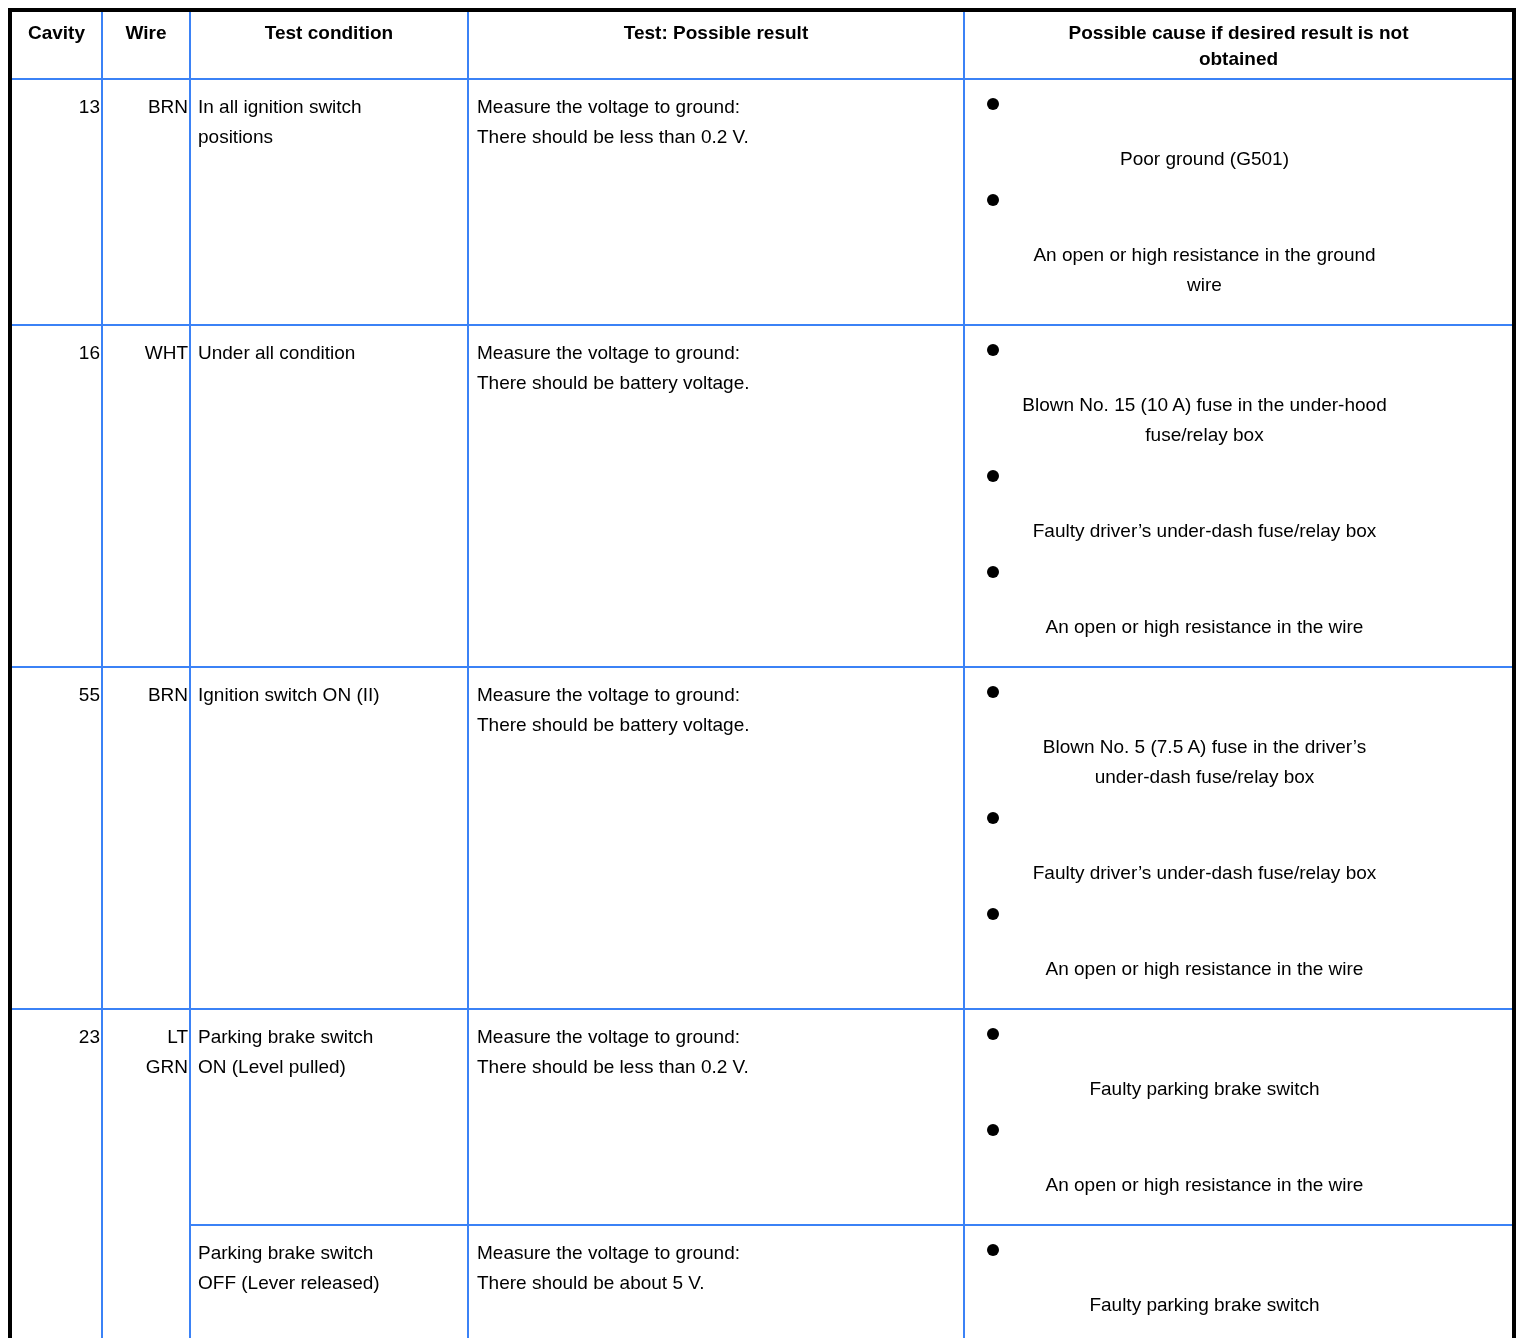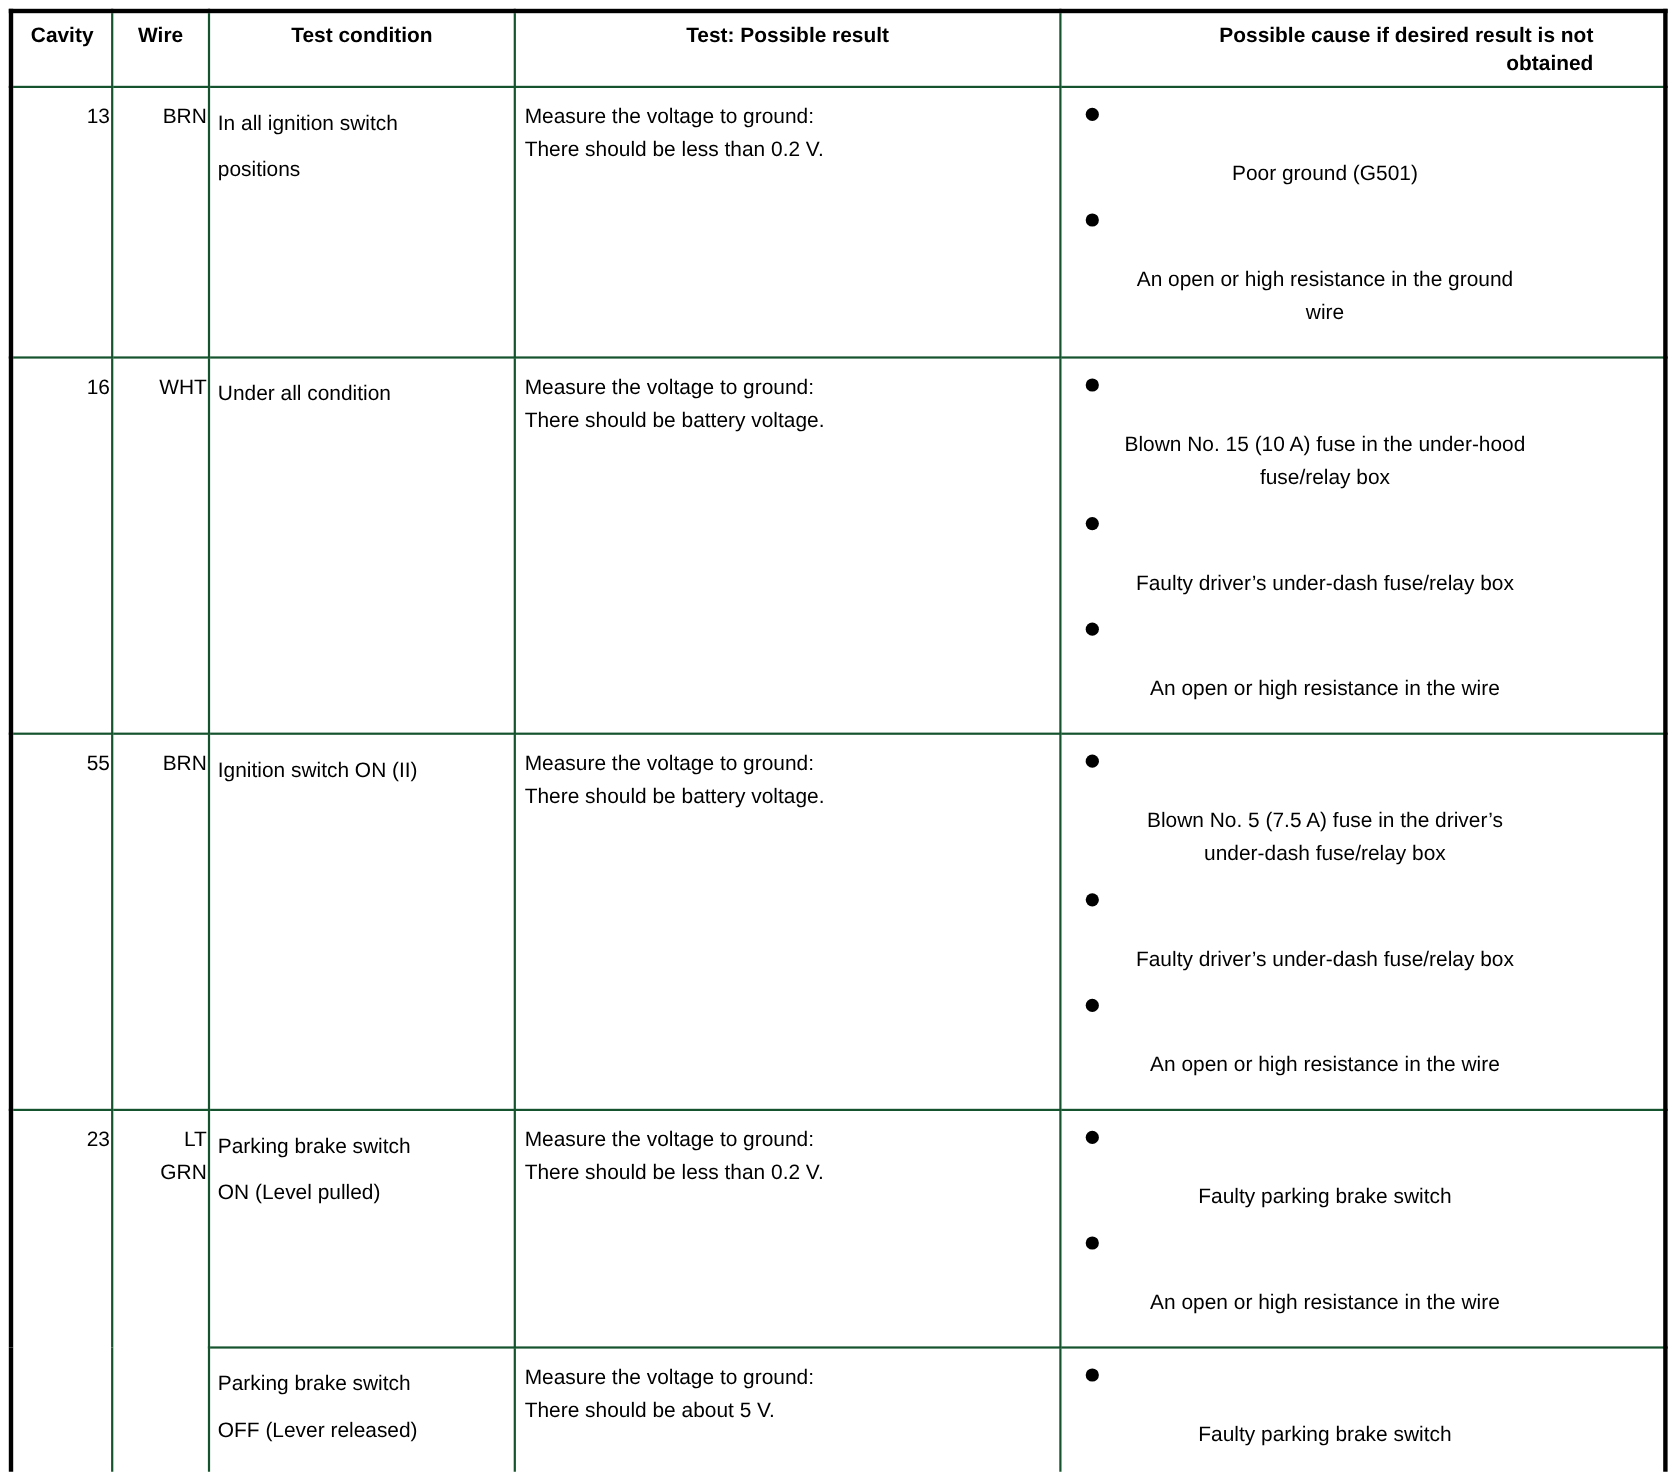--- a/index.html
+++ b/index.html
@@ -12,37 +12,37 @@
     color: #000000;
     padding: 8px;
   }
   table.spec {
     border-collapse: collapse;
     table-layout: fixed;
     width: 1504px;
     border: 4px solid #000000;
   }
   .spec th, .spec td {
-    border: 2px solid #14532d;
+    border: 2px solid #3b82f6;
     vertical-align: top;
     overflow: hidden;
   }
   .spec th {
     font-weight: bold;
     text-align: center;
     padding: 8px 4px 6px;
     line-height: 26px;
     height: 64px;
   }
   .hdr-span { display: inline-block; }
-  .hdr-cause { max-width: 420px; text-align: right; }
+  .hdr-cause { max-width: 420px; }
   td.cavity-cell, td.wire-cell { text-align: right; padding-top: 12px; line-height: 30px; }
   .wire-inner { display: inline-block; max-width: 54px; line-height: 30px; }
   td.condition-cell { padding: 12px 6px 8px 7px; }
-  .condition-text { line-height: 42px; max-width: 198px; }
+  .condition-text { line-height: 30px; max-width: 198px; }
   td.result-cell { padding: 12px 6px 8px 8px; }
   .result-line { line-height: 30px; }
   td.causes-cell { padding: 14px 8px 4px 20px; text-align: center; }
   .cause { margin-bottom: 20px; }
   .bullet {
     display: block;
     width: 12px; height: 12px;
     border-radius: 50%;
     background: #000000;
     margin: 4px 0 0 2px;

